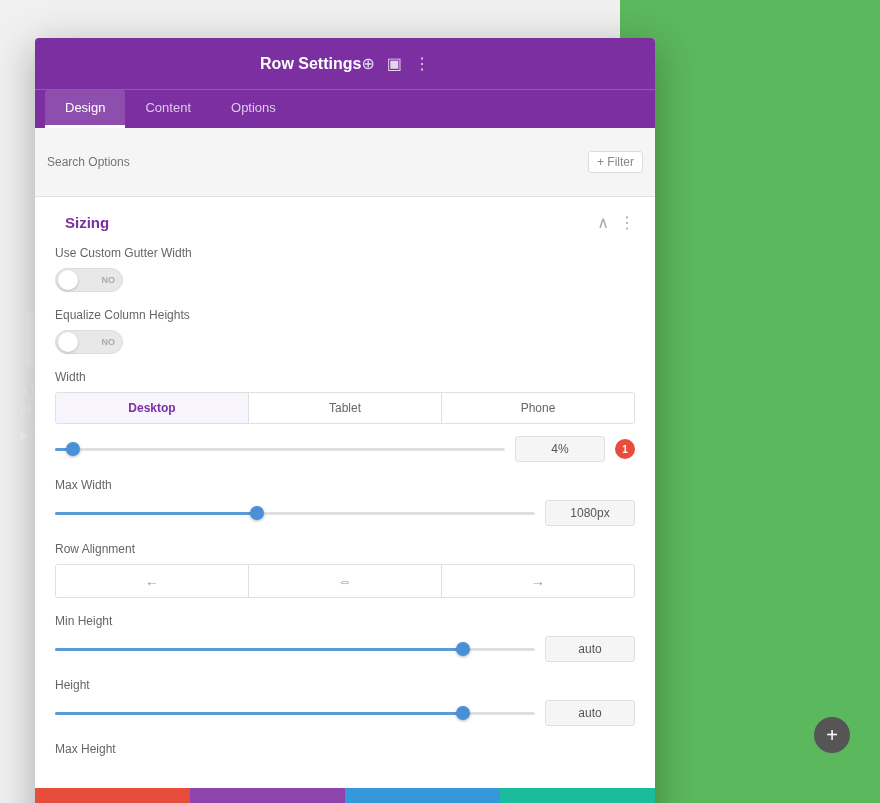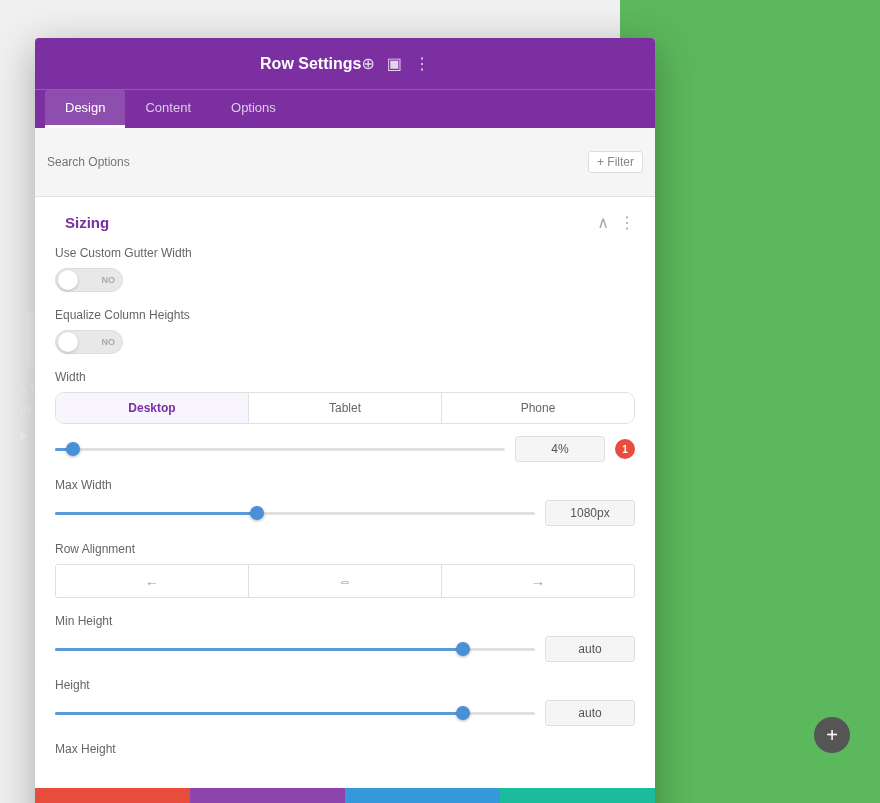--- a/index.html
+++ b/index.html
@@ -225,21 +225,21 @@
       color: #aaa;
       position: absolute;
       right: 7px;
       font-weight: 700;
     }
 
     
     .device-tabs {
       display: flex;
       border: 1px solid #e0e0e0;
-      border-radius: 9px;
+      border-radius: 3px;
       overflow: hidden;
       margin-bottom: 12px;
     }
     .device-tab {
       flex: 1;
       text-align: center;
       padding: 8px;
       font-size: 12px;
       color: #666;
       cursor: pointer;

